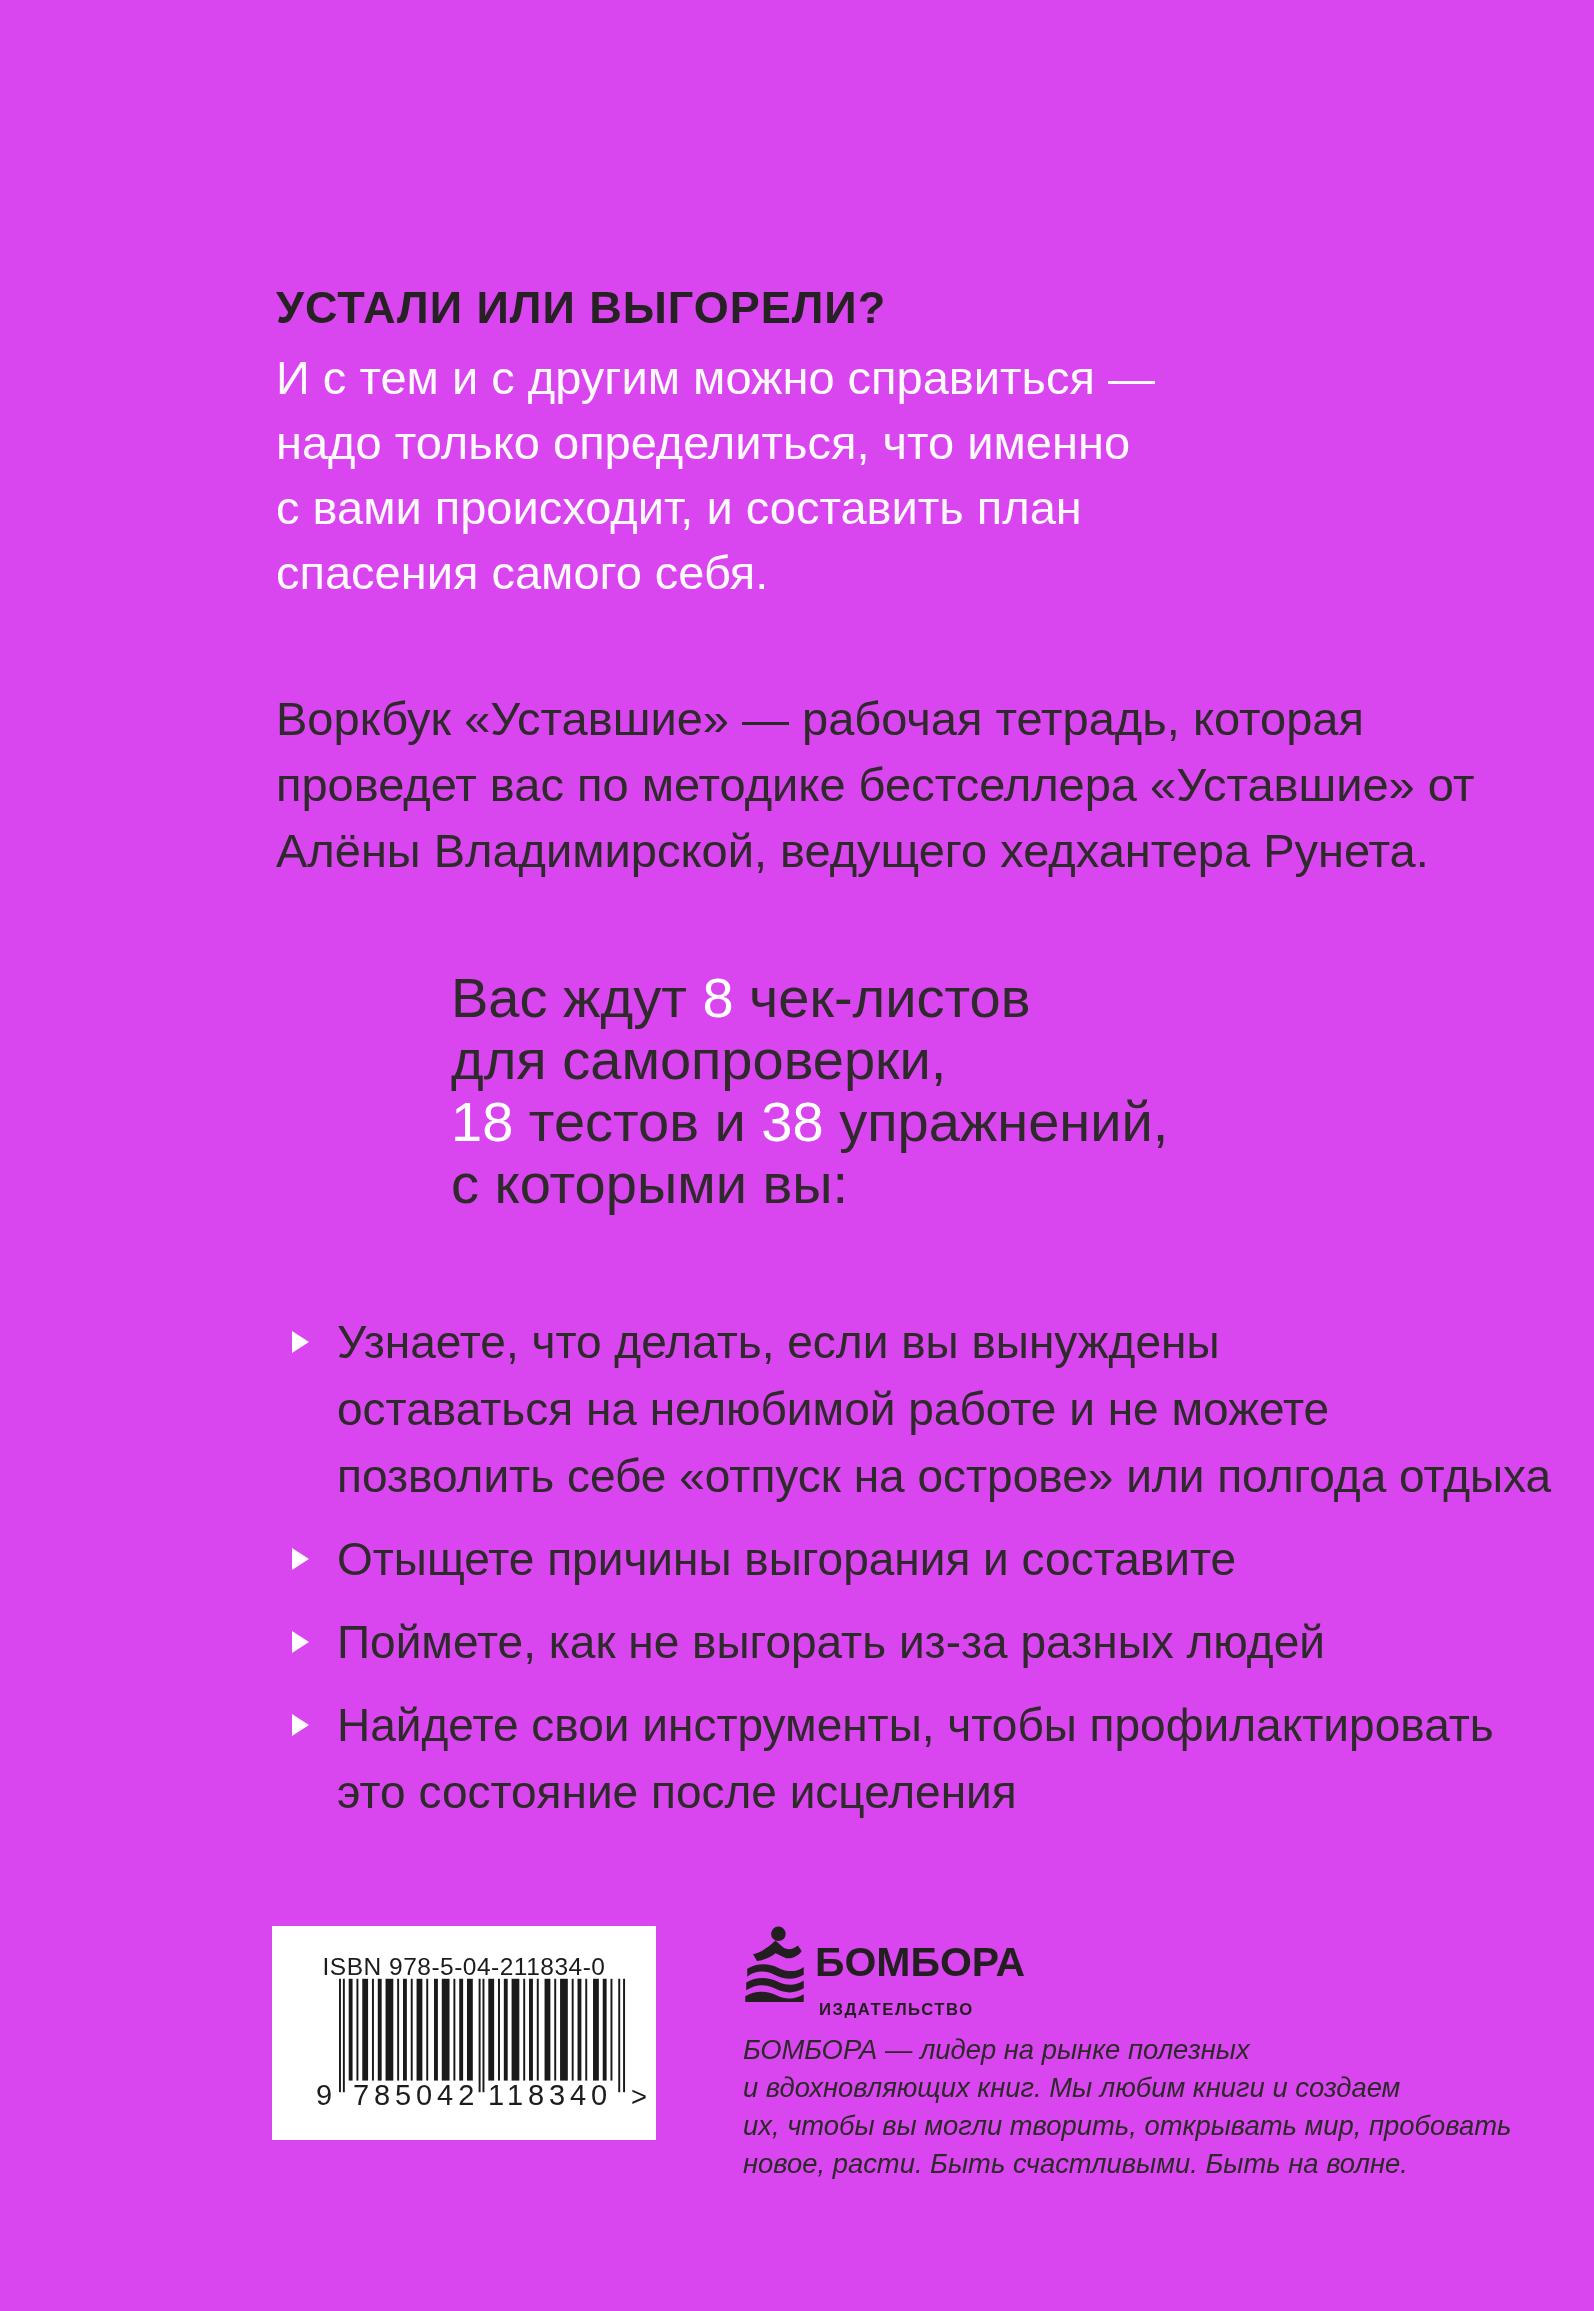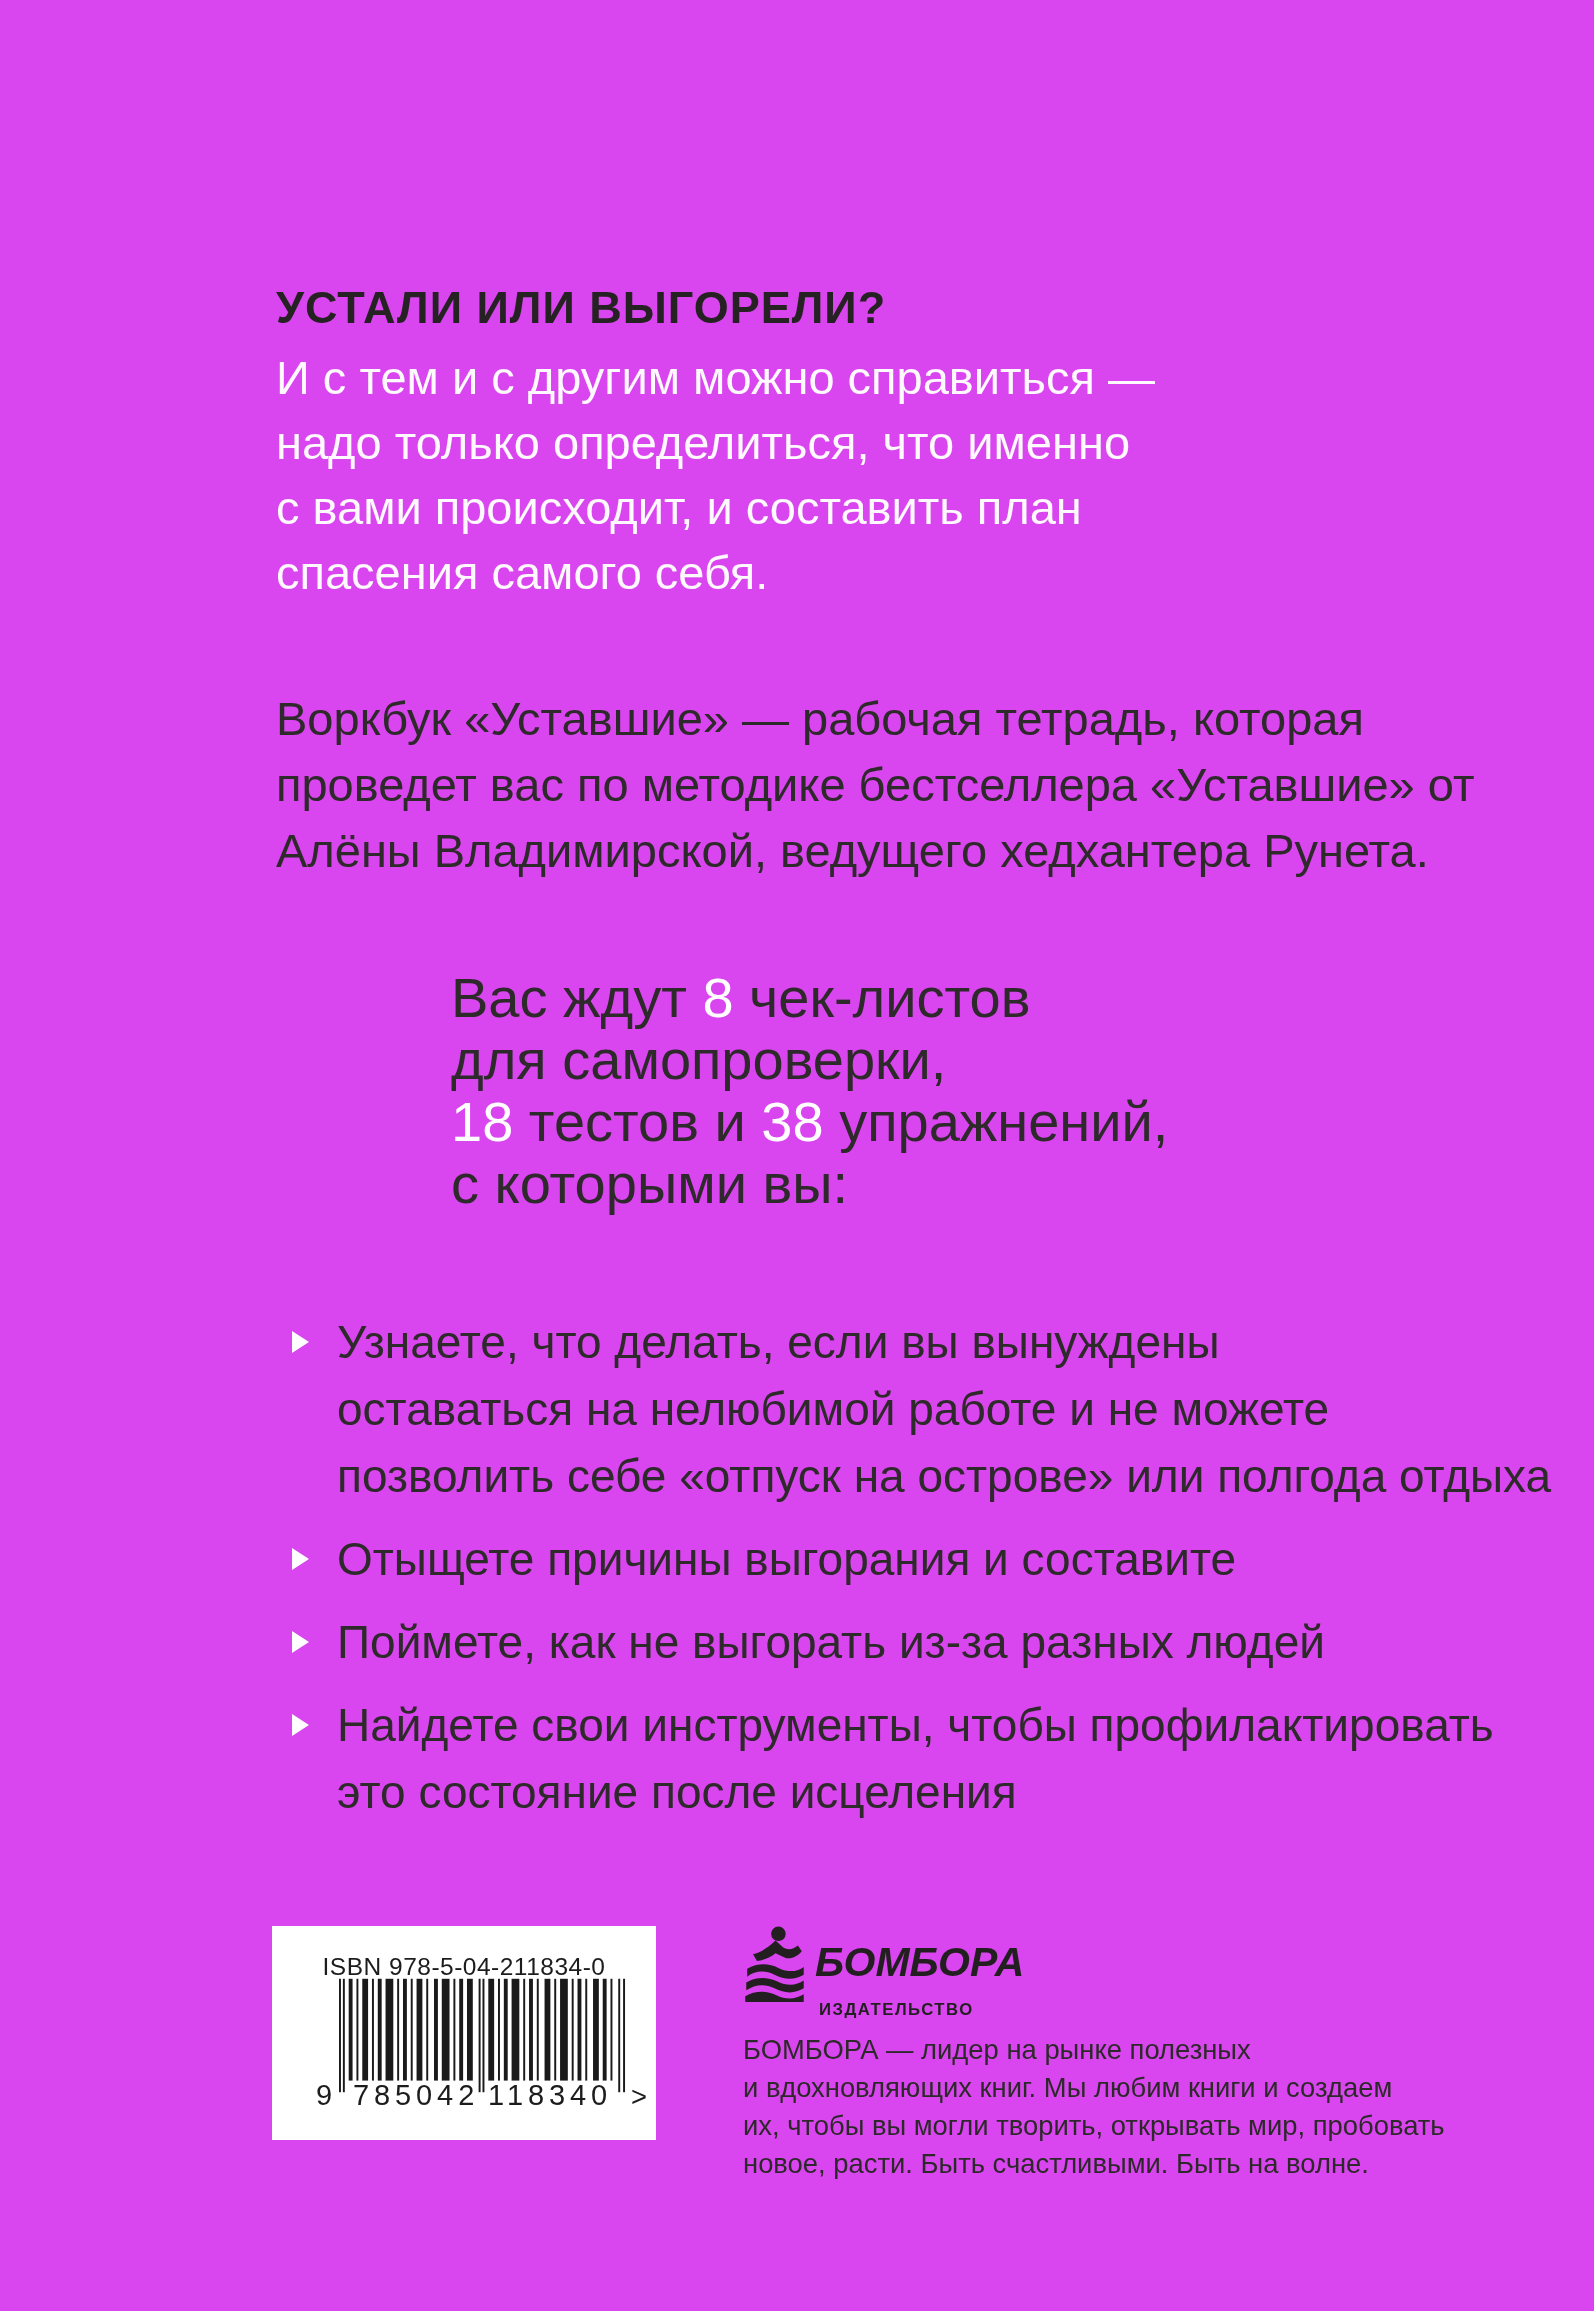--- a/index.html
+++ b/index.html
@@ -60,31 +60,32 @@
   .barcode{position:absolute;left:67px;top:52px;}
   .bdigit{position:absolute;top:153px;font-size:29px;color:#1c1c1c;white-space:pre;}
   .d9{left:44px;}
   .g1{left:81px;letter-spacing:4.9px;}
   .g2{left:216px;letter-spacing:4.9px;}
   .arr{left:359px;font-size:27.4px;top:155px;}
   .brand-icon{position:absolute;left:743px;top:1926px;}
   .brand-name{
     position:absolute;left:815px;top:1939px;
     font-size:41px;font-weight:bold;letter-spacing:0;
-    color:#231f20;white-space:pre;font-style:italic;
+    color:#231f20;white-space:pre;
   }
   .brand-sub{
     position:absolute;left:819px;top:1992px;
     font-size:16.7px;font-weight:bold;letter-spacing:1.5px;
     color:#231f20;white-space:pre;margin-top:8px;
   }
   .about{
     position:absolute;left:743px;top:2031px;
     font-size:27.4px;line-height:38px;
     color:#2d292a;
+    font-style:italic;
   }
 </style>
 </head>
 <body>
 
 <div class="page">
 
   <div class="headline">УСТАЛИ ИЛИ ВЫГОРЕЛИ?</div>
 
   <div class="intro">

